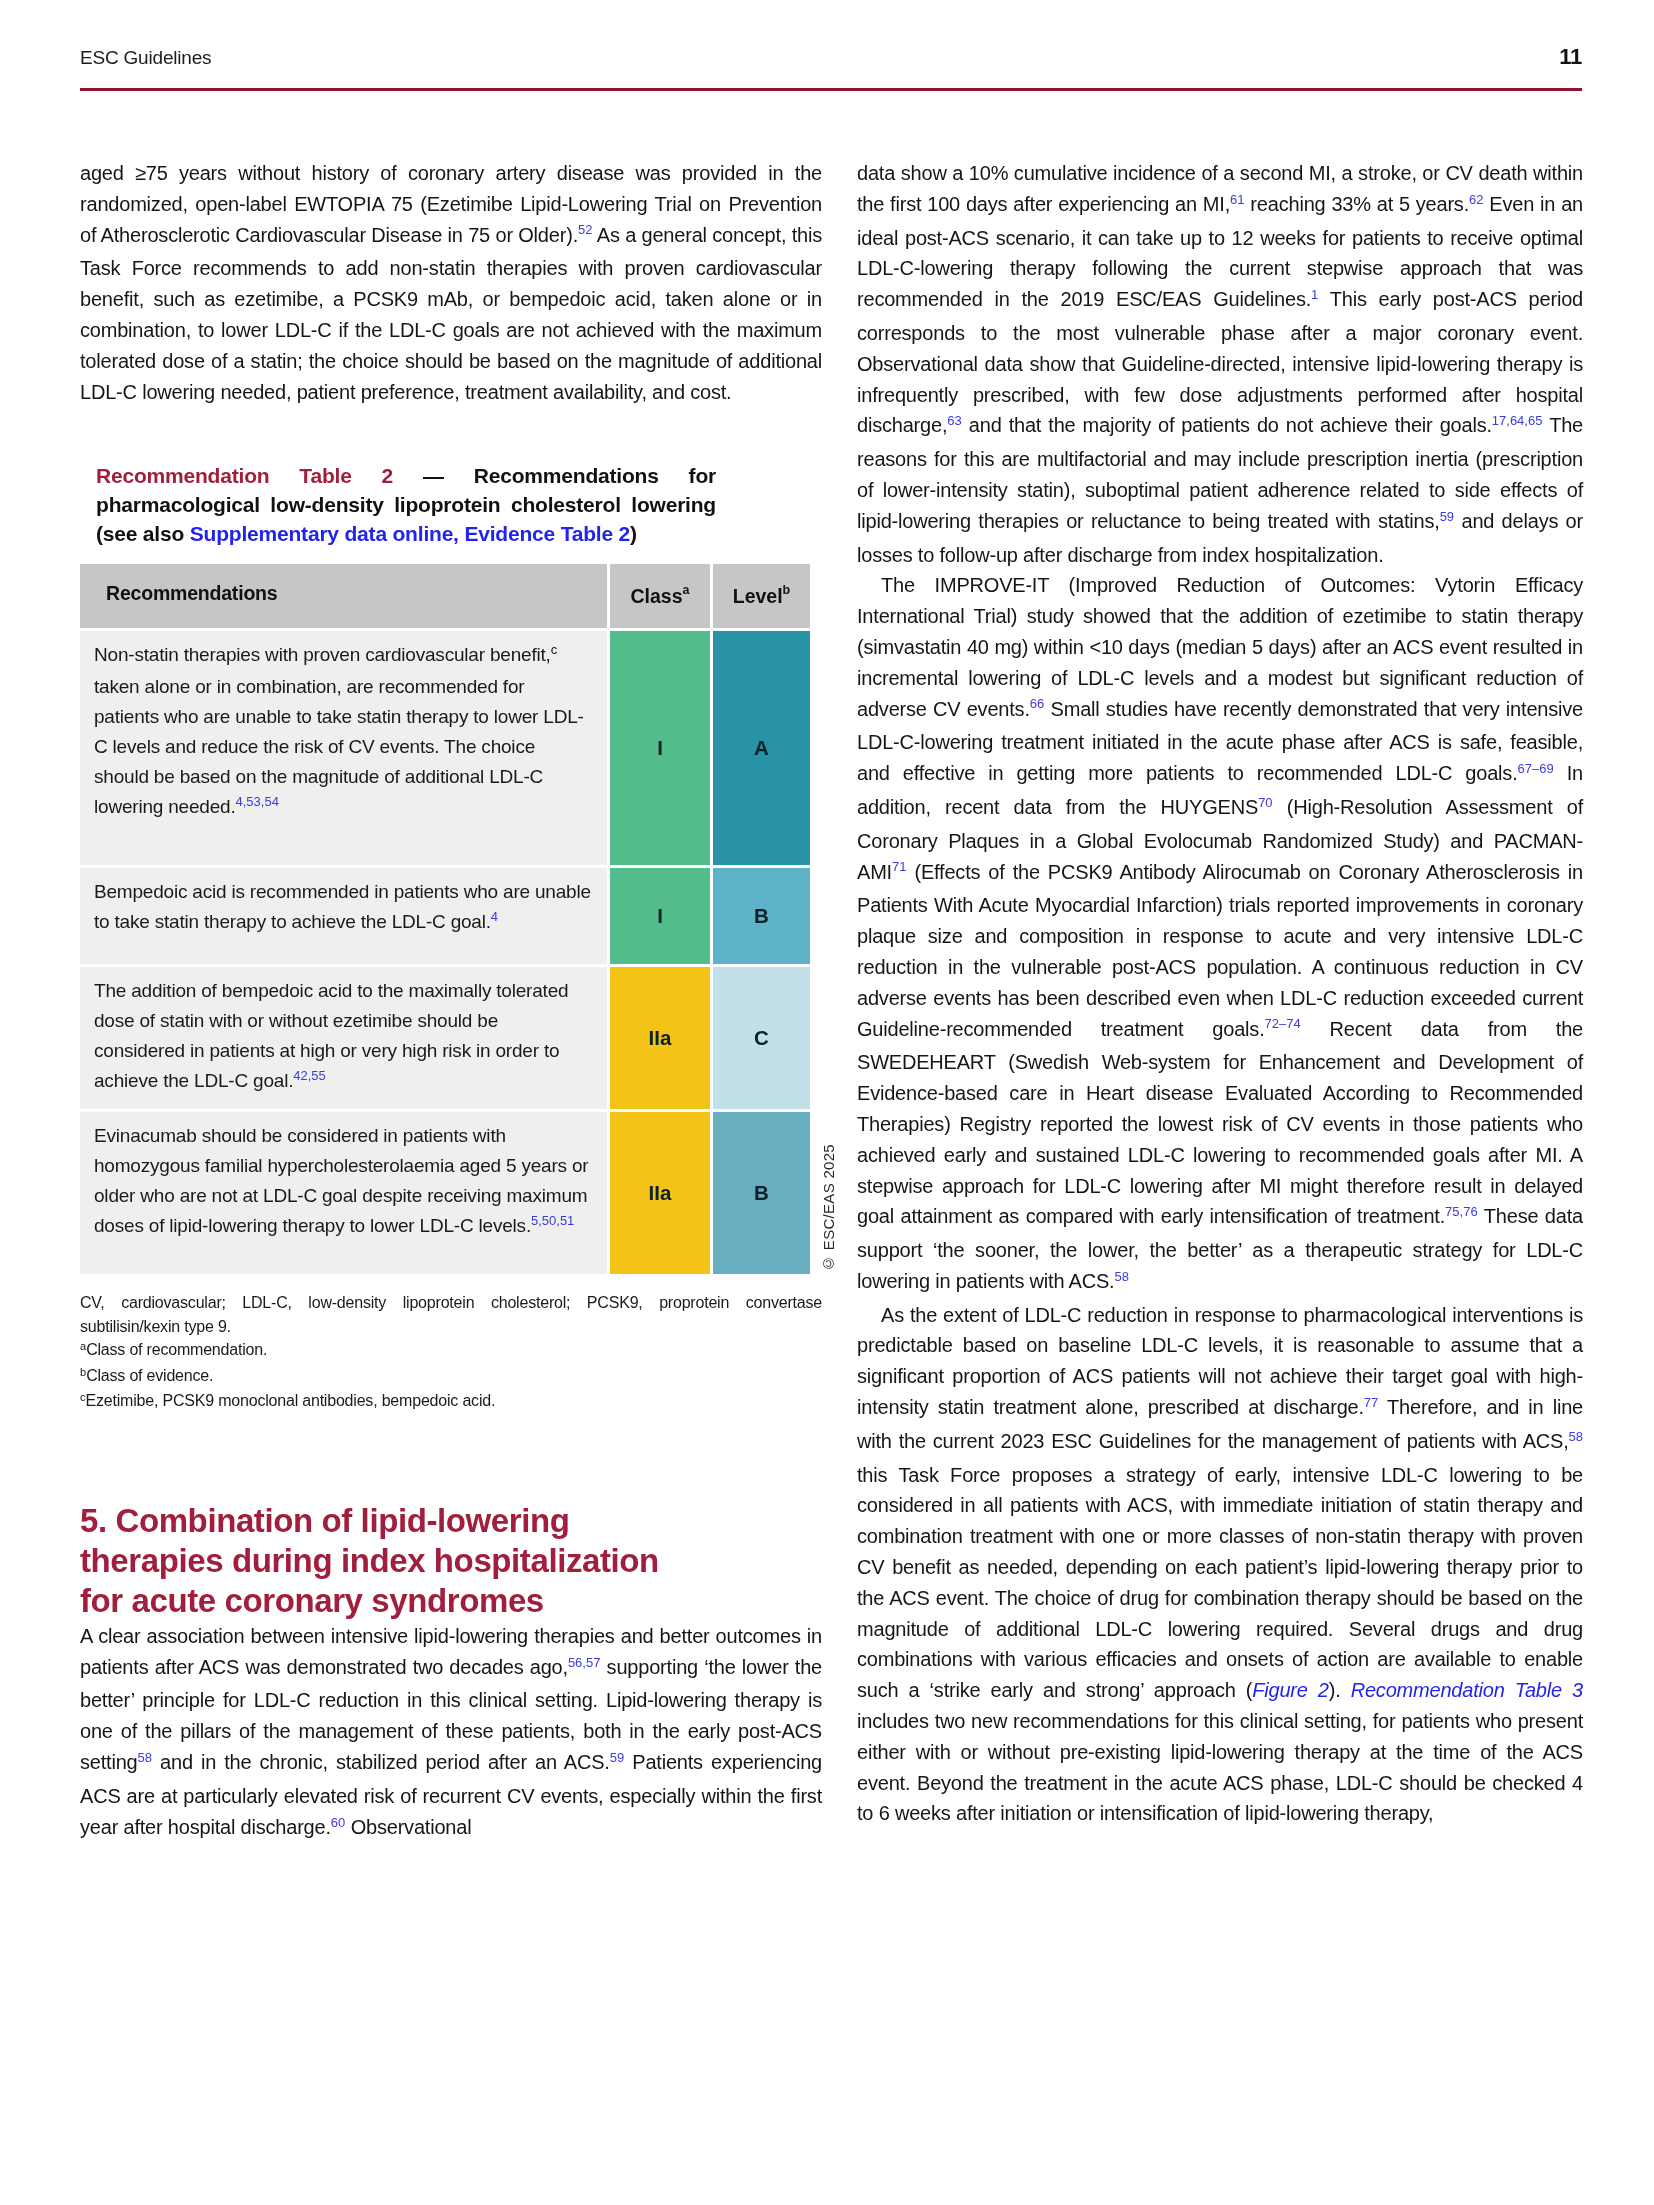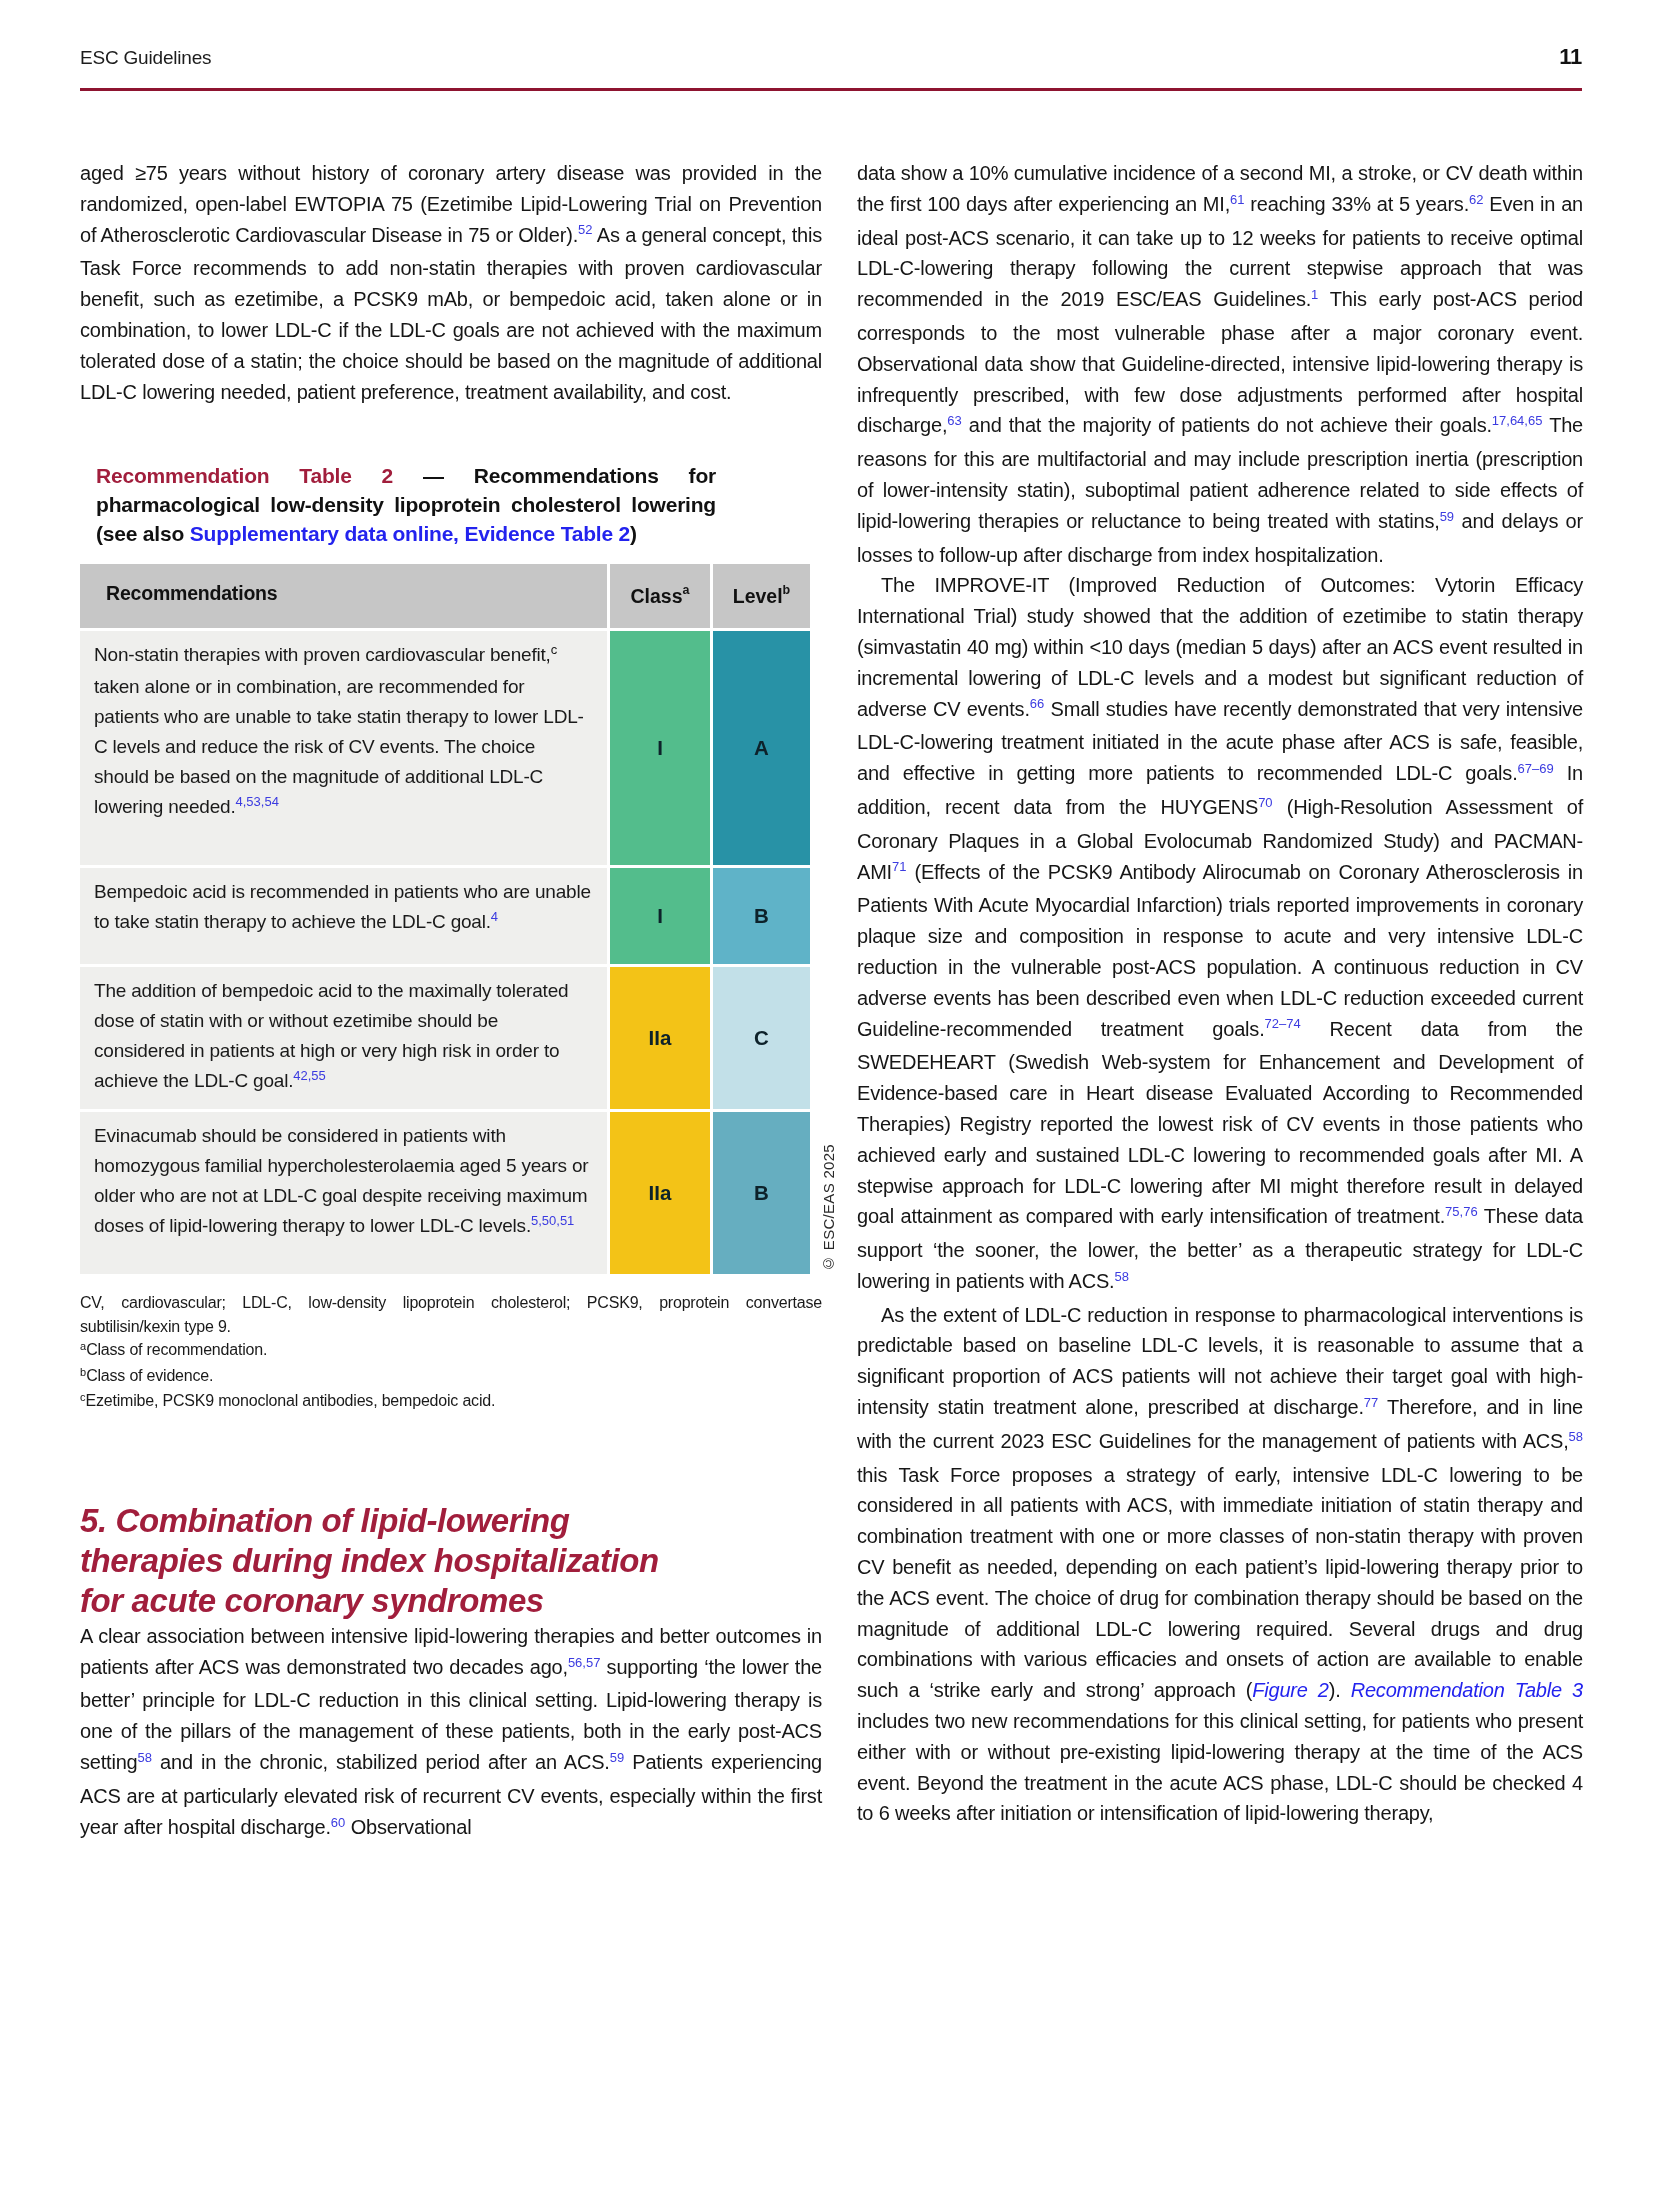--- a/index.html
+++ b/index.html
@@ -72,21 +72,21 @@
   }
 
   
   .footnotes{margin-top:17px;}
   .fn{font-size:16px;line-height:23.5px;text-align:justify;color:#1a1a1a;}
   .fn .s-supk,.fn .s-sup{font-size:11px;top:-0.45em;}
 
   
   h2.section{
     margin:86px 0 0 0;max-width:580px;
-    font-size:33px;line-height:40px;font-weight:bold;letter-spacing:-0.4px;font-style:italic;
+    font-size:33px;line-height:40px;font-weight:bold;letter-spacing:-0.4px;
   }
   .after-heading{margin-top:18px;}
 
   .bottom-line{position:absolute;left:86px;right:86px;top:2196px;height:2px;}
 </style>
 </head>
 <body>
 
 <div class="page">
 

